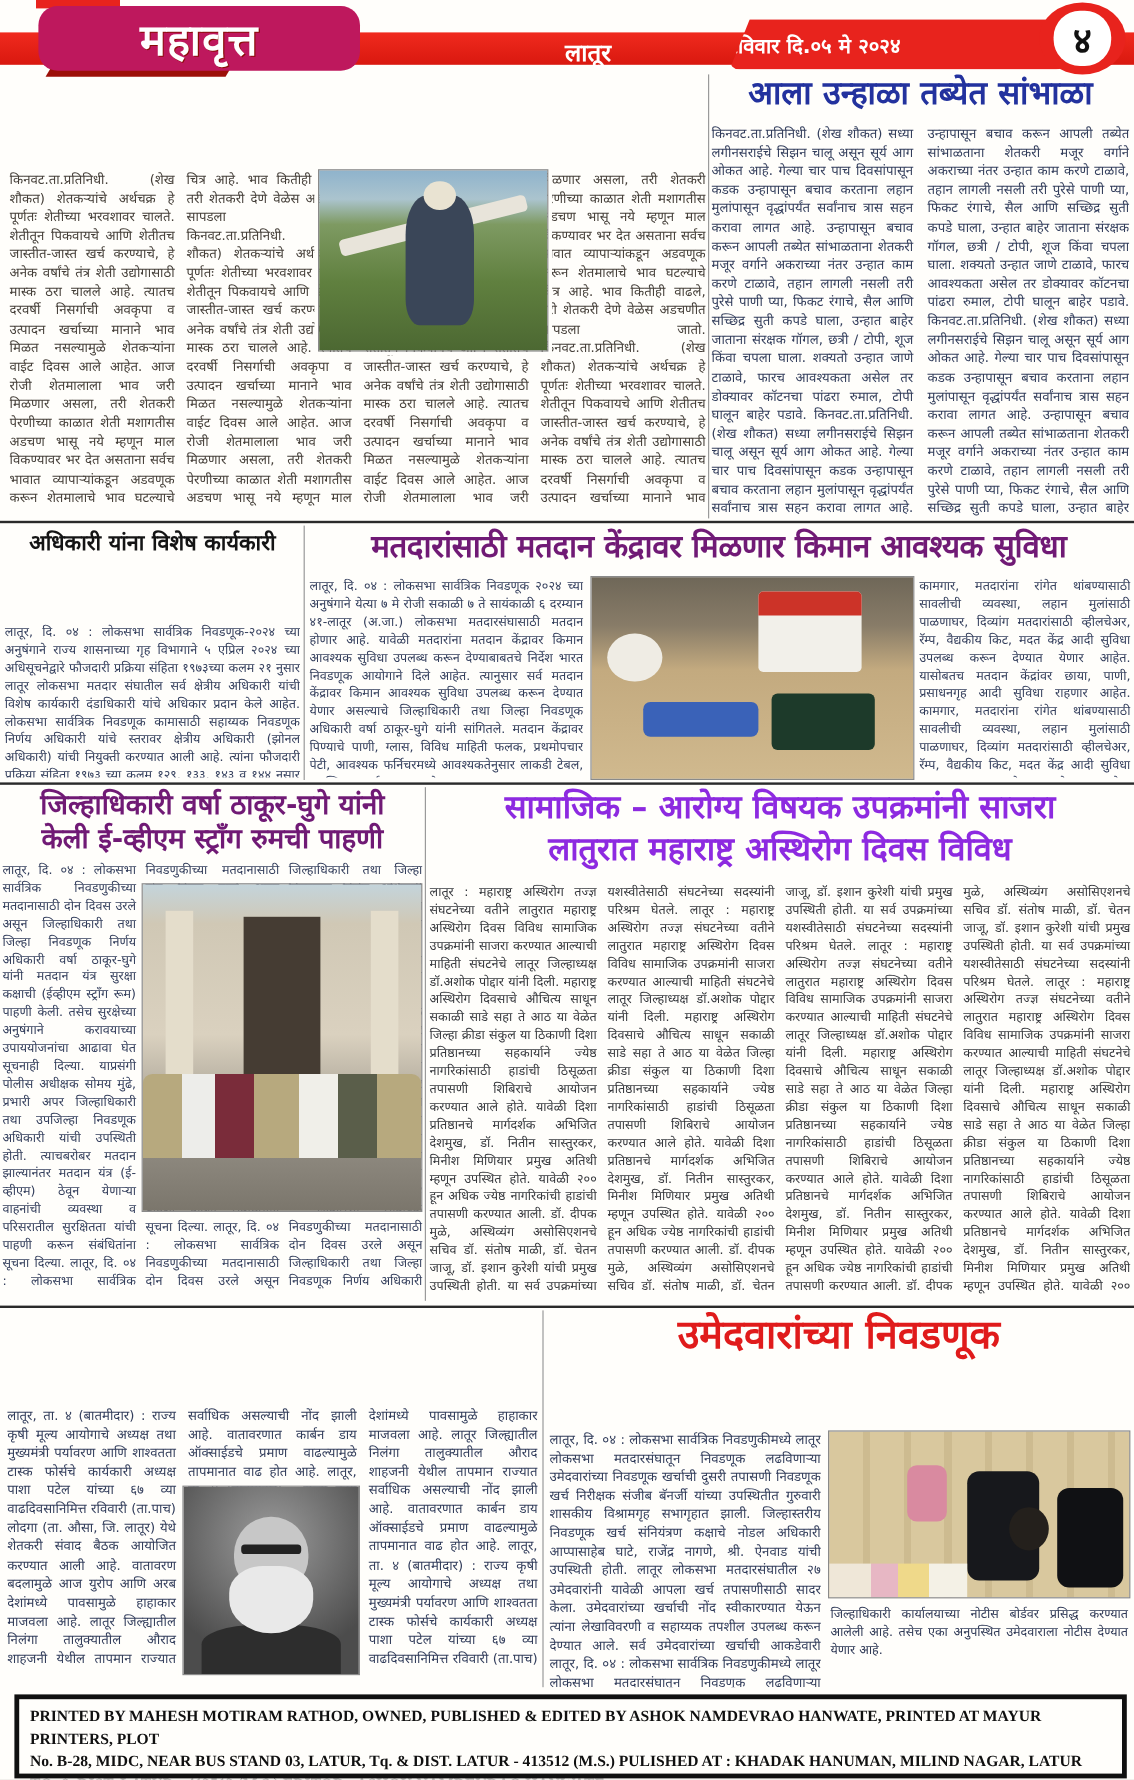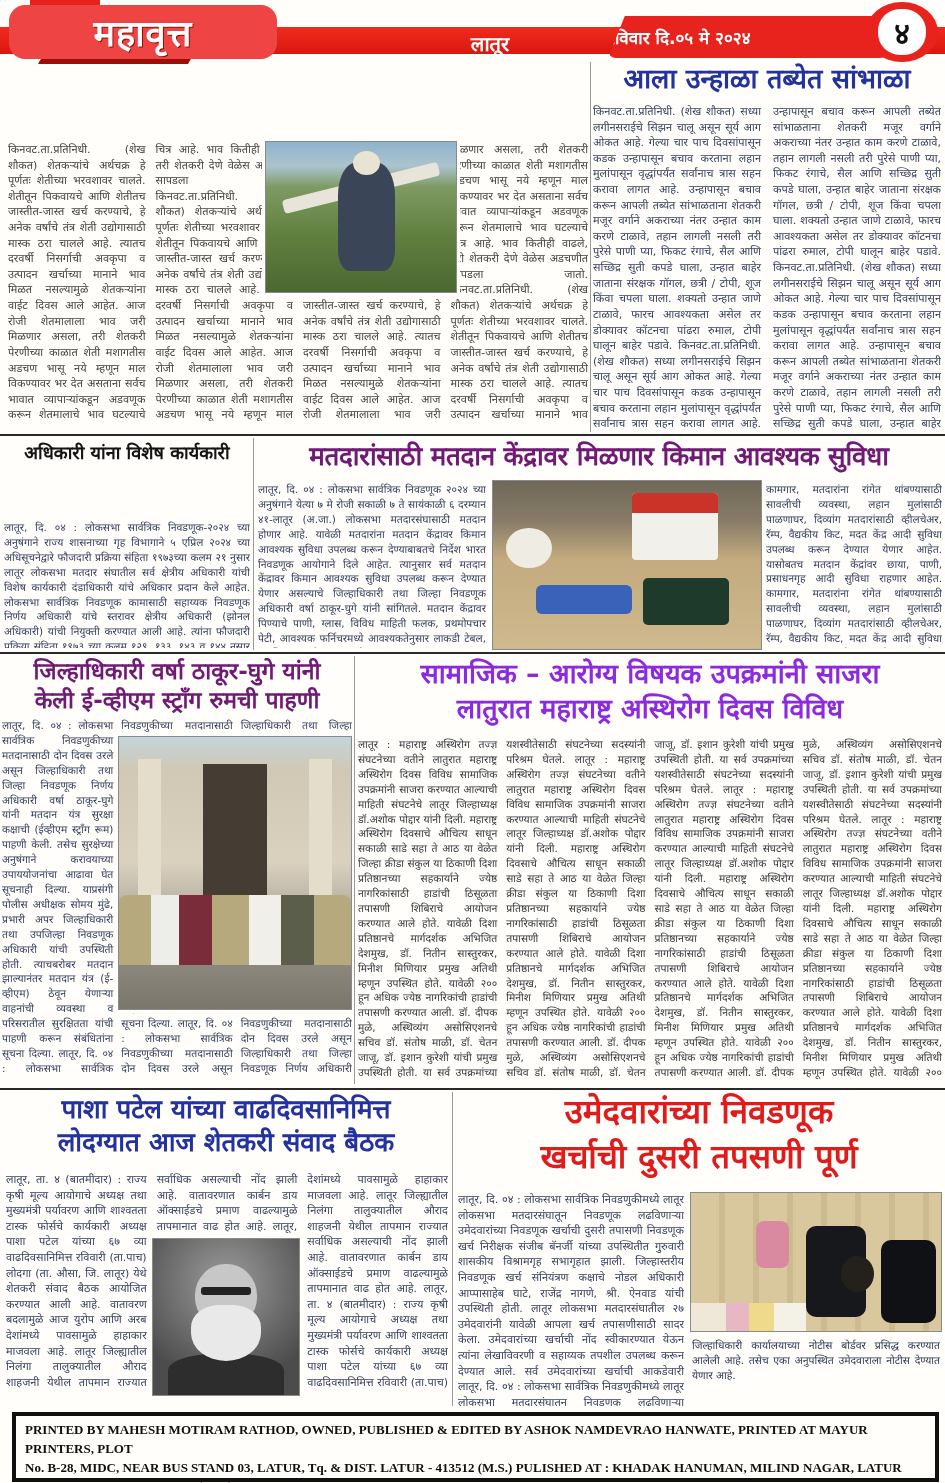--- a/index.html
+++ b/index.html
@@ -1,21 +1,21 @@
 <!DOCTYPE html>
 <html><head>
 <meta charset="utf-8">
 <style>
   html,body{margin:0;padding:0;background:#e9e7e2;}
   #page{position:relative;width:945px;height:1483px;background:#fffefb;margin:0 auto;
         font-family:"DejaVu Sans","Liberation Sans",sans-serif;overflow:hidden;}
   .abs{position:absolute;}
   
   .mast-strip{left:0;top:27px;width:945px;height:27px;background:linear-gradient(180deg,#f02a1e,#d9180f);}
-  .mast-left{left:9px;top:5px;width:268px;height:54px;background:#ef4444;border-radius:16px;
+  .mast-left{left:32px;top:5px;width:268px;height:54px;background:#be185d;border-radius:16px;
              display:flex;align-items:center;justify-content:center;}
   .mast-left-fold{left:40px;top:57px;width:150px;height:7px;background:#9c0f08;transform:skewX(-30deg);}
   .mast-corner{left:30px;top:0;width:70px;height:7px;background:#e8231d;}
   .paper-name{color:#fff;font-size:36px;font-weight:700;letter-spacing:1px;text-shadow:1px 1px 0 #8a0d07;}
   .mast-edition{left:400px;top:30px;width:180px;text-align:center;color:#fff;font-size:20px;font-weight:700;}
   .mast-dateblock{left:608px;top:16px;width:280px;height:42px;background:#e8231d;border-radius:8px;
                   clip-path:polygon(6% 0,100% 0,100% 100%,0 100%);display:flex;align-items:center;justify-content:flex-start;}
   .mast-date{color:#fff;font-size:17px;font-weight:700;}
   .mast-pagenum-ring{left:866px;top:2px;width:72px;height:60px;background:#e8231d;border-radius:50% 50% 50% 50%;}
   .mast-pagenum{left:878px;top:9px;width:48px;height:46px;background:#fff;border-radius:22px;
@@ -139,37 +139,32 @@
   <div class="abs vrule" style="left:354px;top:656px;height:428px;"></div>
 
   <div class="abs hl hl-purple" style="left:358px;top:657px;width:584px;font-size:27px;">
     <div>सामाजिक – आरोग्य  विषयक उपक्रमांनी साजरा</div>
     <div>लातुरात महाराष्ट्र अस्थिरोग  दिवस विविध</div>
   </div>
   <div class="abs body-txt ink-dark" style="left:358px;top:737px;width:584px;height:347px;column-count:4;column-gap:9px;font-size:10.5px;">लातूर : महाराष्ट्र अस्थिरोग तज्ज्ञ संघटनेच्या वतीने लातुरात महाराष्ट्र अस्थिरोग दिवस विविध सामाजिक उपक्रमांनी साजरा करण्यात आल्याची माहिती संघटनेचे लातूर जिल्हाध्यक्ष डॉ.अशोक पोद्दार यांनी दिली. महाराष्ट्र अस्थिरोग दिवसाचे औचित्य साधून सकाळी साडे सहा ते आठ या वेळेत जिल्हा क्रीडा संकुल या ठिकाणी दिशा प्रतिष्ठानच्या सहकार्याने ज्येष्ठ नागरिकांसाठी हाडांची ठिसूळता तपासणी शिबिराचे आयोजन करण्यात आले होते. यावेळी दिशा प्रतिष्ठानचे मार्गदर्शक अभिजित देशमुख, डॉ. नितीन सास्तुरकर, मिनीश मिणियार प्रमुख अतिथी म्हणून उपस्थित होते. यावेळी २०० हून अधिक ज्येष्ठ नागरिकांची हाडांची तपासणी करण्यात आली. डॉ. दीपक मुळे, अस्थिव्यंग असोसिएशनचे सचिव डॉ. संतोष माळी, डॉ. चेतन जाजू, डॉ. इशान कुरेशी यांची प्रमुख उपस्थिती होती. या सर्व उपक्रमांच्या यशस्वीतेसाठी संघटनेच्या सदस्यांनी परिश्रम घेतले. लातूर : महाराष्ट्र अस्थिरोग तज्ज्ञ संघटनेच्या वतीने लातुरात महाराष्ट्र अस्थिरोग दिवस विविध सामाजिक उपक्रमांनी साजरा करण्यात आल्याची माहिती संघटनेचे लातूर जिल्हाध्यक्ष डॉ.अशोक पोद्दार यांनी दिली. महाराष्ट्र अस्थिरोग दिवसाचे औचित्य साधून सकाळी साडे सहा ते आठ या वेळेत जिल्हा क्रीडा संकुल या ठिकाणी दिशा प्रतिष्ठानच्या सहकार्याने ज्येष्ठ नागरिकांसाठी हाडांची ठिसूळता तपासणी शिबिराचे आयोजन करण्यात आले होते. यावेळी दिशा प्रतिष्ठानचे मार्गदर्शक अभिजित देशमुख, डॉ. नितीन सास्तुरकर, मिनीश मिणियार प्रमुख अतिथी म्हणून उपस्थित होते. यावेळी २०० हून अधिक ज्येष्ठ नागरिकांची हाडांची तपासणी करण्यात आली. डॉ. दीपक मुळे, अस्थिव्यंग असोसिएशनचे सचिव डॉ. संतोष माळी, डॉ. चेतन जाजू, डॉ. इशान कुरेशी यांची प्रमुख उपस्थिती होती. या सर्व उपक्रमांच्या यशस्वीतेसाठी संघटनेच्या सदस्यांनी परिश्रम घेतले. लातूर : महाराष्ट्र अस्थिरोग तज्ज्ञ संघटनेच्या वतीने लातुरात महाराष्ट्र अस्थिरोग दिवस विविध सामाजिक उपक्रमांनी साजरा करण्यात आल्याची माहिती संघटनेचे लातूर जिल्हाध्यक्ष डॉ.अशोक पोद्दार यांनी दिली. महाराष्ट्र अस्थिरोग दिवसाचे औचित्य साधून सकाळी साडे सहा ते आठ या वेळेत जिल्हा क्रीडा संकुल या ठिकाणी दिशा प्रतिष्ठानच्या सहकार्याने ज्येष्ठ नागरिकांसाठी हाडांची ठिसूळता तपासणी शिबिराचे आयोजन करण्यात आले होते. यावेळी दिशा प्रतिष्ठानचे मार्गदर्शक अभिजित देशमुख, डॉ. नितीन सास्तुरकर, मिनीश मिणियार प्रमुख अतिथी म्हणून उपस्थित होते. यावेळी २०० हून अधिक ज्येष्ठ नागरिकांची हाडांची तपासणी करण्यात आली. डॉ. दीपक मुळे, अस्थिव्यंग असोसिएशनचे सचिव डॉ. संतोष माळी, डॉ. चेतन जाजू, डॉ. इशान कुरेशी यांची प्रमुख उपस्थिती होती. या सर्व उपक्रमांच्या यशस्वीतेसाठी संघटनेच्या सदस्यांनी परिश्रम घेतले. लातूर : महाराष्ट्र अस्थिरोग तज्ज्ञ संघटनेच्या वतीने लातुरात महाराष्ट्र अस्थिरोग दिवस विविध सामाजिक उपक्रमांनी साजरा करण्यात आल्याची माहिती संघटनेचे लातूर जिल्हाध्यक्ष डॉ.अशोक पोद्दार यांनी दिली. महाराष्ट्र अस्थिरोग दिवसाचे औचित्य साधून सकाळी साडे सहा ते आठ या वेळेत जिल्हा क्रीडा संकुल या ठिकाणी दिशा प्रतिष्ठानच्या सहकार्याने ज्येष्ठ नागरिकांसाठी हाडांची ठिसूळता तपासणी शिबिराचे आयोजन करण्यात आले होते. यावेळी दिशा प्रतिष्ठानचे मार्गदर्शक अभिजित देशमुख, डॉ. नितीन सास्तुरकर, मिनीश मिणियार प्रमुख अतिथी म्हणून उपस्थित होते. यावेळी २०० हून अधिक ज्येष्ठ नागरिकांची हाडांची तपासणी करण्यात आली. डॉ. दीपक मुळे, अस्थिव्यंग असोसिएशनचे सचिव डॉ. संतोष माळी, डॉ. चेतन जाजू, डॉ. इशान कुरेशी यांची प्रमुख उपस्थिती होती. या सर्व उपक्रमांच्या यशस्वीतेसाठी संघटनेच्या सदस्यांनी परिश्रम घेतले.</div>
 
   <div class="abs hrule" style="left:0;top:1088px;width:945px;"></div>
 
-  <div class="abs hl hl-blue" style="left:4px;top:1093px;width:444px;font-size:26px;">
-    <div>पाशा पटेल यांच्या वाढदिवसानिमित्त</div>
-    <div>लोदग्यात आज शेतकरी संवाद बैठक</div>
-  </div>
   <div class="abs body-txt ink-blue" style="left:6px;top:1172px;width:442px;height:234px;column-count:3;column-gap:10px;">लातूर, ता. ४ (बातमीदार) : राज्य कृषी मूल्य आयोगाचे अध्यक्ष तथा मुख्यमंत्री पर्यावरण आणि शाश्वतता टास्क फोर्सचे कार्यकारी अध्यक्ष पाशा पटेल यांच्या ६७ व्या वाढदिवसानिमित्त रविवारी (ता.पाच) लोदगा (ता. औसा, जि. लातूर) येथे शेतकरी संवाद बैठक आयोजित करण्यात आली आहे. वातावरण बदलामुळे आज युरोप आणि अरब देशांमध्ये पावसामुळे हाहाकार माजवला आहे. लातूर जिल्ह्यातील निलंगा तालुक्यातील औराद शाहजनी येथील तापमान राज्यात सर्वाधिक असल्याची नोंद झाली आहे. वातावरणात कार्बन डाय ऑक्साईडचे प्रमाण वाढल्यामुळे तापमानात वाढ होत आहे. लातूर, ता. ४ (बातमीदार) : राज्य कृषी मूल्य आयोगाचे अध्यक्ष तथा मुख्यमंत्री पर्यावरण आणि शाश्वतता टास्क फोर्सचे कार्यकारी अध्यक्ष पाशा पटेल यांच्या ६७ व्या वाढदिवसानिमित्त रविवारी (ता.पाच) लोदगा (ता. औसा, जि. लातूर) येथे शेतकरी संवाद बैठक आयोजित करण्यात आली आहे. वातावरण बदलामुळे आज युरोप आणि अरब देशांमध्ये पावसामुळे हाहाकार माजवला आहे. लातूर जिल्ह्यातील निलंगा तालुक्यातील औराद शाहजनी येथील तापमान राज्यात सर्वाधिक असल्याची नोंद झाली आहे. वातावरणात कार्बन डाय ऑक्साईडचे प्रमाण वाढल्यामुळे तापमानात वाढ होत आहे. लातूर, ता. ४ (बातमीदार) : राज्य कृषी मूल्य आयोगाचे अध्यक्ष तथा मुख्यमंत्री पर्यावरण आणि शाश्वतता टास्क फोर्सचे कार्यकारी अध्यक्ष पाशा पटेल यांच्या ६७ व्या वाढदिवसानिमित्त रविवारी (ता.पाच) लोदगा (ता. औसा, जि. लातूर) येथे शेतकरी संवाद बैठक आयोजित करण्यात आली आहे. वातावरण बदलामुळे आज युरोप आणि अरब देशांमध्ये पावसामुळे हाहाकार माजवला आहे. लातूर जिल्ह्यातील निलंगा तालुक्यातील औराद शाहजनी येथील तापमान राज्यात सर्वाधिक असल्याची नोंद झाली आहे. वातावरणात कार्बन डाय ऑक्साईडचे प्रमाण वाढल्यामुळे तापमानात वाढ होत आहे.</div>
   <div class="abs photo ph-pasha" style="left:152px;top:1238px;width:146px;height:156px;">
     <div class="torso"></div>
     <div class="face"></div>
     <div class="glasses"></div>
     <div class="beard"></div>
   </div>
 
   <div class="abs vrule" style="left:452px;top:1092px;height:314px;"></div>
 
   <div class="abs hl hl-red" style="left:458px;top:1090px;width:482px;font-size:33px;line-height:1.35;">
     <div>उमेदवारांच्या निवडणूक</div>
-    <div>खर्चाची दुसरी तपसणी पूर्ण</div>
   </div>
   <div class="abs body-txt ink-blue" style="left:458px;top:1192px;width:226px;height:214px;">लातूर, दि. ०४ : लोकसभा सार्वत्रिक निवडणुकीमध्ये लातूर लोकसभा मतदारसंघातून निवडणूक लढविणाऱ्या उमेदवारांच्या निवडणूक खर्चाची दुसरी तपासणी निवडणूक खर्च निरीक्षक संजीब बॅनर्जी यांच्या उपस्थितीत गुरुवारी शासकीय विश्रामगृह सभागृहात झाली. जिल्हास्तरीय निवडणूक खर्च संनियंत्रण कक्षाचे नोडल अधिकारी आप्पासाहेब घाटे, राजेंद्र नागणे, श्री. ऐनवाड यांची उपस्थिती होती. लातूर लोकसभा मतदारसंघातील २७ उमेदवारांनी यावेळी आपला खर्च तपासणीसाठी सादर केला. उमेदवारांच्या खर्चाची नोंद स्वीकारण्यात येऊन त्यांना लेखाविवरणी व सहाय्यक तपशील उपलब्ध करून देण्यात आले. सर्व उमेदवारांच्या खर्चाची आकडेवारी लातूर, दि. ०४ : लोकसभा सार्वत्रिक निवडणुकीमध्ये लातूर लोकसभा मतदारसंघातून निवडणूक लढविणाऱ्या उमेदवारांच्या निवडणूक खर्चाची दुसरी तपासणी निवडणूक खर्च निरीक्षक संजीब बॅनर्जी यांच्या उपस्थितीत गुरुवारी शासकीय विश्रामगृह सभागृहात झाली. जिल्हास्तरीय निवडणूक खर्च संनियंत्रण कक्षाचे नोडल अधिकारी आप्पासाहेब घाटे, राजेंद्र नागणे, श्री. ऐनवाड यांची उपस्थिती होती. लातूर लोकसभा मतदारसंघातील २७ उमेदवारांनी यावेळी आपला खर्च तपासणीसाठी सादर केला. उमेदवारांच्या खर्चाची नोंद स्वीकारण्यात येऊन त्यांना लेखाविवरणी व सहाय्यक तपशील उपलब्ध करून देण्यात आले. सर्व उमेदवारांच्या खर्चाची आकडेवारी</div>
   <div class="abs photo ph-exp" style="left:690px;top:1192px;width:250px;height:138px;">
     <div class="lady"></div>
     <div class="chair1"></div>
     <div class="chair2"></div>
     <div class="head1"></div>
     <div class="papers"></div>
   </div>
   <div class="abs caption" style="left:692px;top:1338px;width:248px;">जिल्हाधिकारी कार्यालयाच्या नोटीस बोर्डवर प्रसिद्ध करण्यात आलेली आहे. तसेच एका अनुपस्थित उमेदवाराला नोटीस देण्यात येणार आहे.</div>

